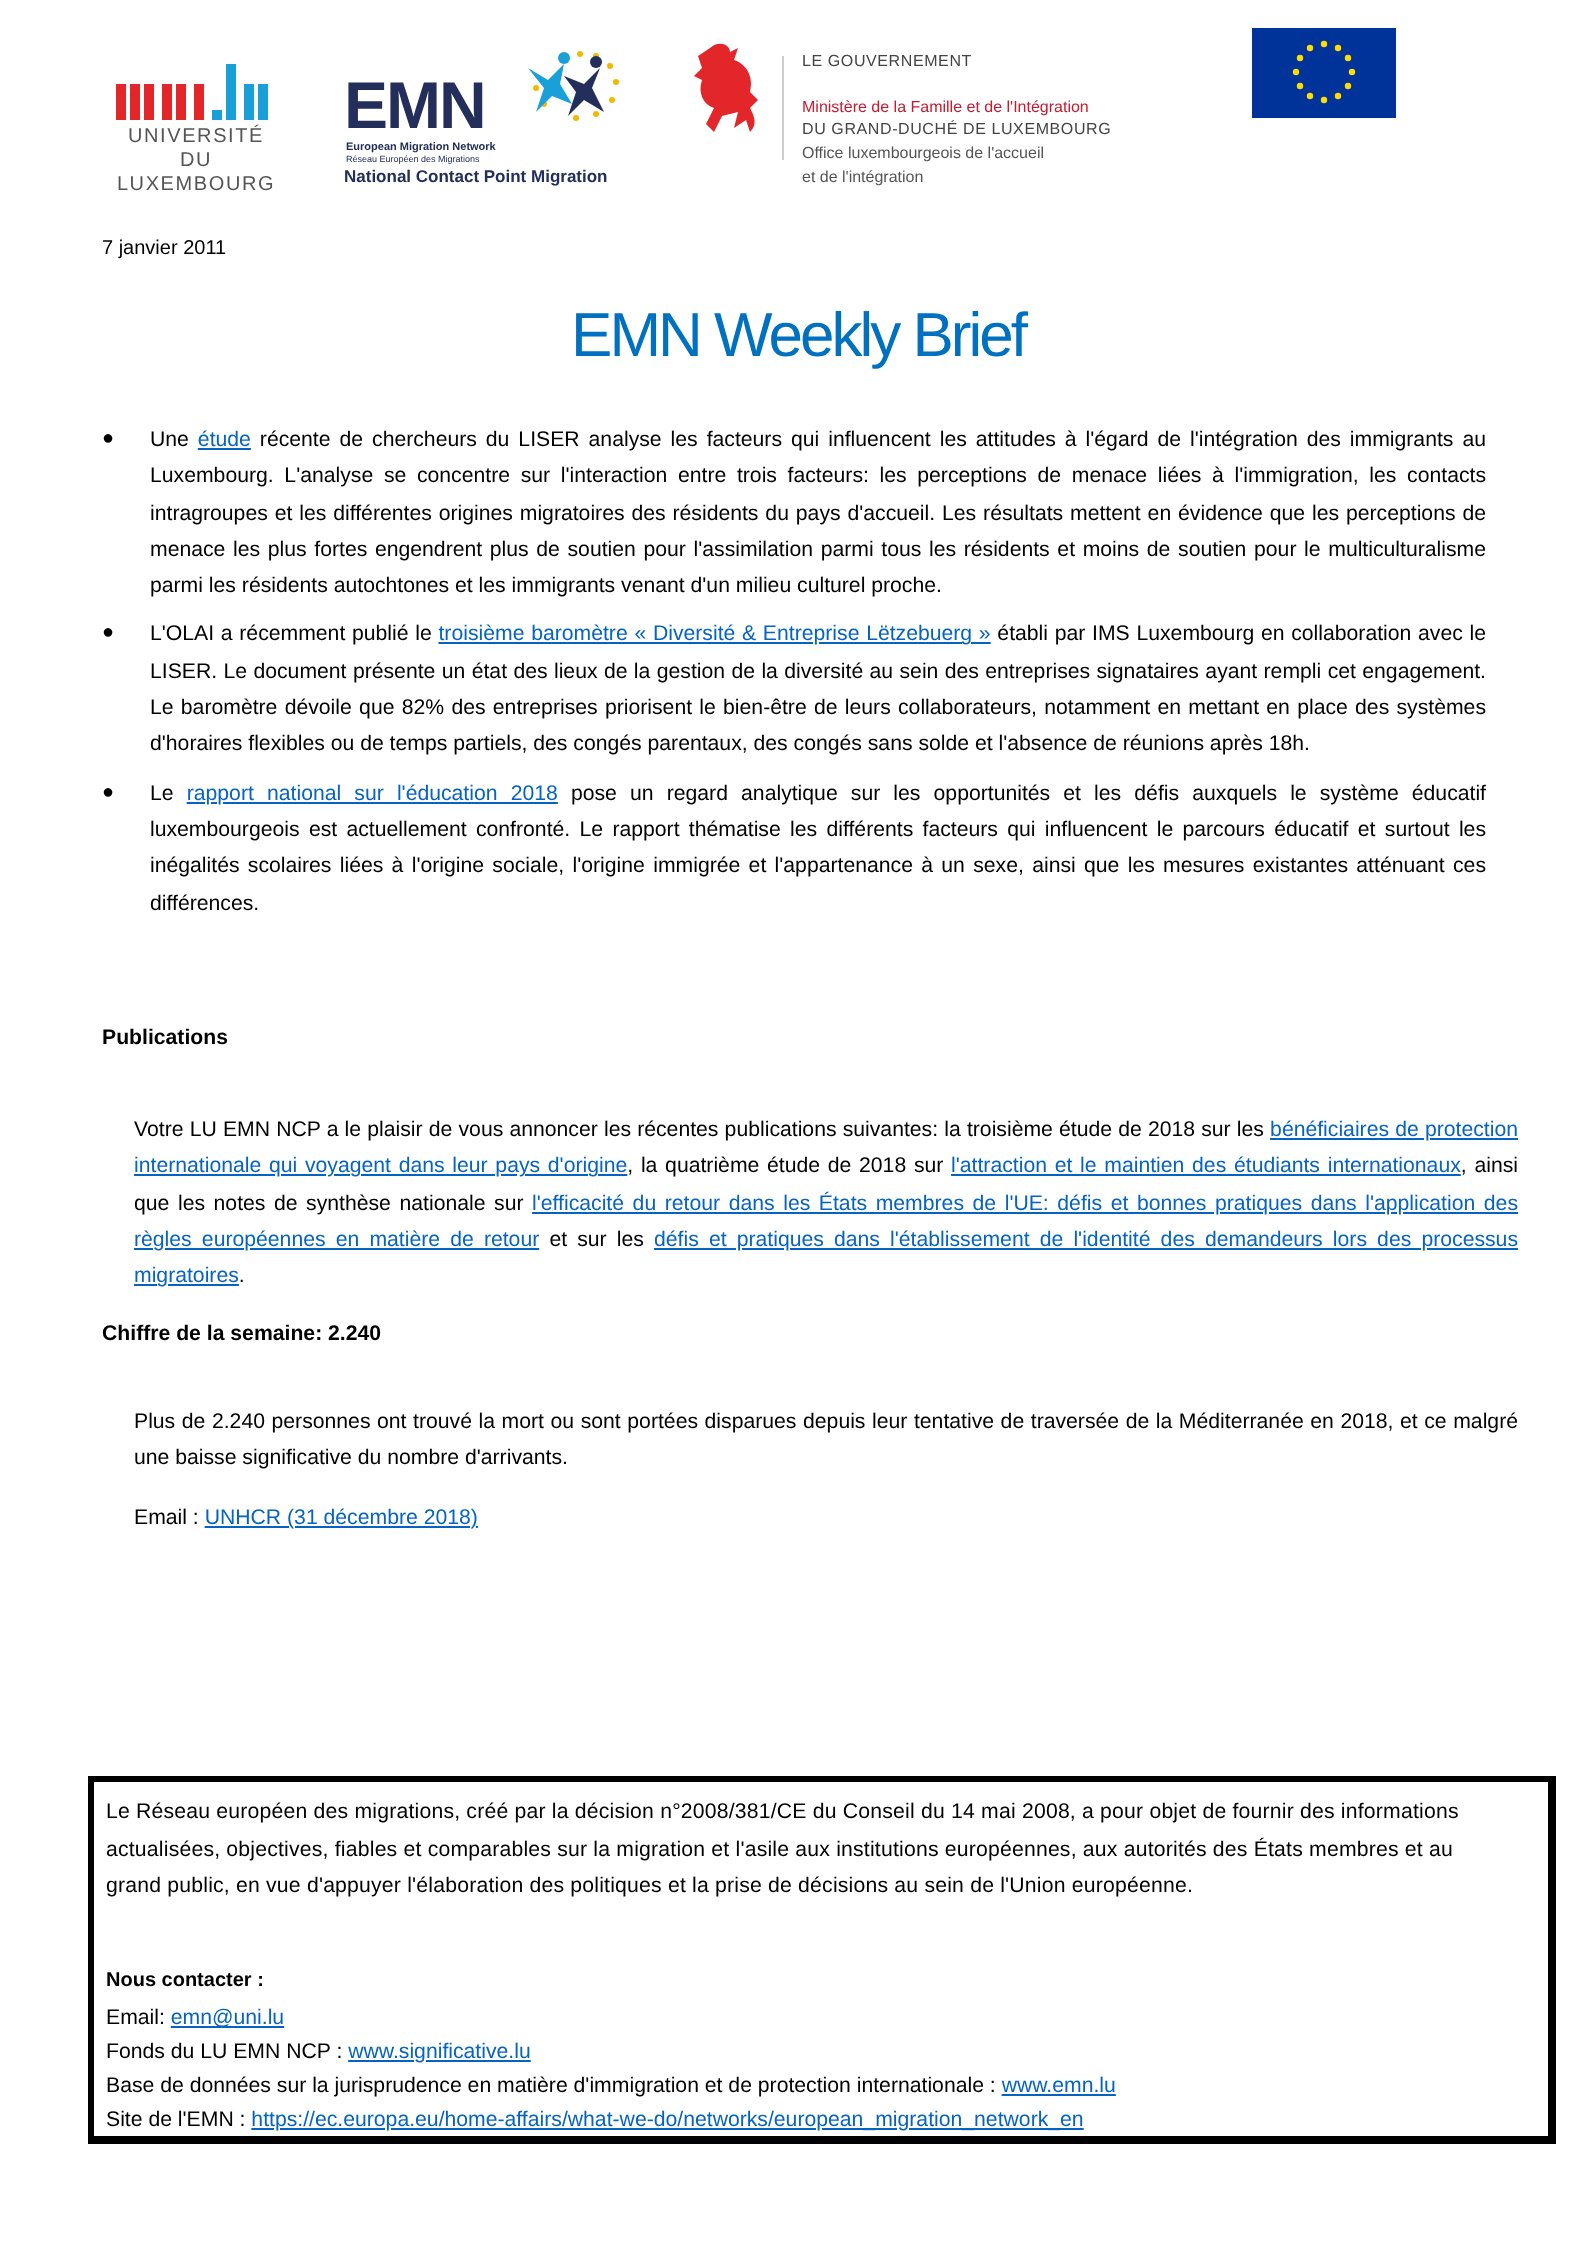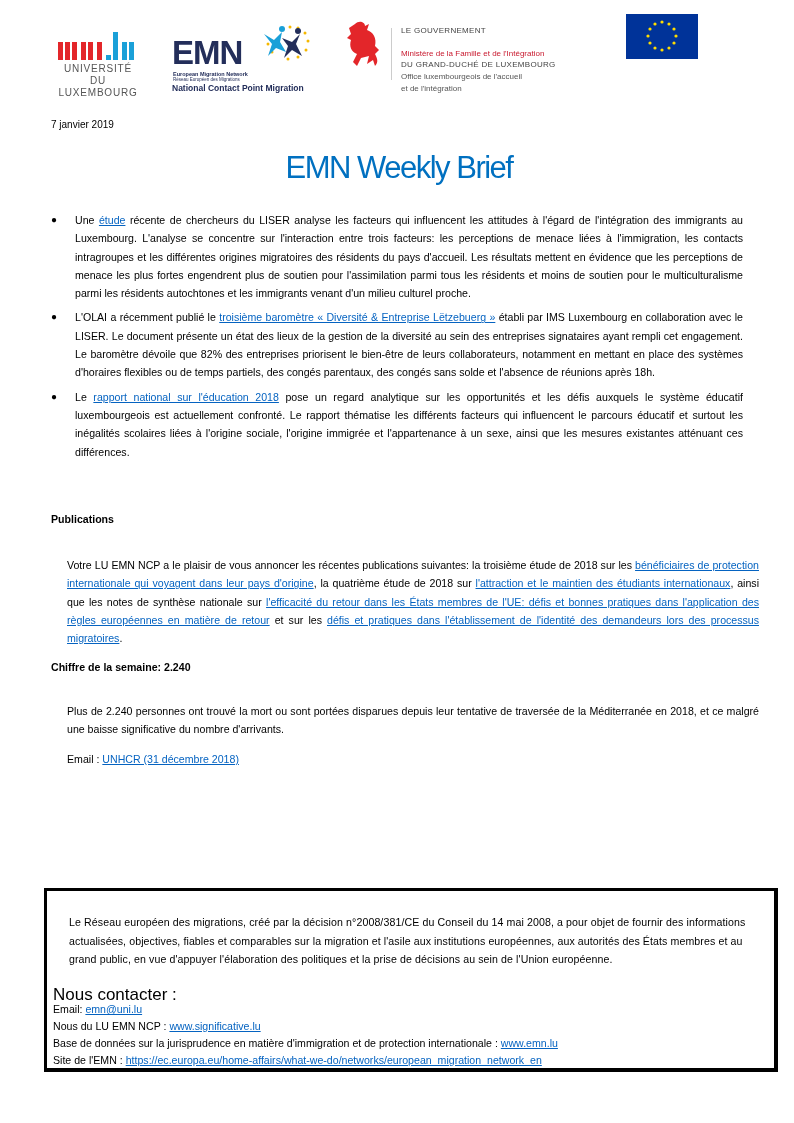--- a/index.html
+++ b/index.html
@@ -42,22 +42,22 @@
   .title { position: absolute; left: 0; width: 794px; top: 150px; text-align: center; font-size: 31px; color: #0070c0; letter-spacing: -1.5px; padding-left: 2px; }
 
   .bullets { position: absolute; left: 51px; top: 211px; width: 692px; margin: 0; padding: 0; list-style: none; }
   .bullets li { position: relative; padding-left: 24px; font-size: 10.6px; line-height: 18.3px; text-align: justify; margin-bottom: 6px; }
   .bullets li .bul { position: absolute; left: 0; top: 0; font-size: 10px; }
 
   .h { position: absolute; left: 51px; font-size: 10.6px; font-weight: bold; }
   .para { position: absolute; left: 51px; width: 692px; font-size: 10.6px; line-height: 18.3px; text-align: justify; margin: 16px; }
 
   .box { position: absolute; left: 44px; top: 888px; width: 727px; height: 177px; border: 3px solid #000; border-right-width: 4px; border-bottom-width: 4px; }
-  .box .about { position: absolute; left: 6px; top: 6px; width: 680px; font-size: 10.6px; line-height: 18.6px; margin: 16px; letter-spacing: 0.1px; }
-  .box .ctitle { position: absolute; left: 6px; top: 94px; font-size: 17px; font-weight: normal; }
+  .box .about { position: absolute; left: 6px; top: 6px; width: 680px; font-size: 10.6px; line-height: 18.6px; margin: 0; letter-spacing: 0.1px; }
+  .box .ctitle { position: absolute; left: 6px; top: 94px; font-size: 10px; font-weight: bold; }
   .box .cl { position: absolute; left: 6px; font-size: 10.6px; white-space: nowrap; }
 </style>
 </head>
 <body>
 
 <div class="logo unilu">
   <div class="mark">
     <span class="bar red" style="height:18px"></span>
       <span class="bar red" style="height:18px"></span>
       <span class="bar red" style="height:18px;margin-right:4px"></span>
@@ -125,21 +125,21 @@
           <circle cx="29" cy="34" r="1.6"></circle>
           <circle cx="24" cy="29" r="1.6"></circle>
         <circle cx="22" cy="22" r="1.6"></circle>
           <circle cx="24" cy="15" r="1.6"></circle>
           <circle cx="29" cy="10" r="1.6"></circle>
       </g>
     </svg>
   </div>
 </div>
 
-<div class="date">7 janvier 2019</div>
+<div class="date">7 janvier 2011</div>
 <div class="title">EMN Weekly Brief</div>
 
 <ul class="bullets">
   <li>
     <span class="bul">●</span>
     <span>Une </span><a href="#">étude</a><span> récente de chercheurs du LISER analyse les facteurs qui influencent les attitudes à l'égard de l'intégration des immigrants au Luxembourg. L'analyse se concentre sur l'interaction entre trois facteurs: les perceptions de menace liées à l'immigration, les contacts intragroupes et les différentes origines migratoires des résidents du pays d'accueil. Les résultats mettent en évidence que les perceptions de menace les plus fortes engendrent plus de soutien pour l'assimilation parmi tous les résidents et moins de soutien pour le multiculturalisme parmi les résidents autochtones et les immigrants venant d'un milieu culturel proche.</span>
   </li>
   <li>
     <span class="bul">●</span>
     <span>L'OLAI a récemment publié le </span><a href="#">troisième baromètre « Diversité &amp; Entreprise Lëtzebuerg »</a><span> établi par IMS Luxembourg en collaboration avec le LISER. Le document présente un état des lieux de la gestion de la diversité au sein des entreprises signataires ayant rempli cet engagement. Le baromètre dévoile que 82% des entreprises priorisent le bien-être de leurs collaborateurs, notamment en mettant en place des systèmes d'horaires flexibles ou de temps partiels, des congés parentaux, des congés sans solde et l'absence de réunions après 18h.</span>
@@ -161,21 +161,21 @@
   <span>Email : </span><a href="#">UNHCR (31 décembre 2018)</a>
 </p>
 
 <div class="box">
   <p class="about">Le Réseau européen des migrations, créé par la décision n°2008/381/CE du Conseil du 14 mai 2008, a pour objet de fournir des informations actualisées, objectives, fiables et comparables sur la migration et l'asile aux institutions européennes, aux autorités des États membres et au grand public, en vue d'appuyer l'élaboration des politiques et la prise de décisions au sein de l'Union européenne.</p>
   <div class="ctitle">Nous contacter :</div>
   <div class="cl" style="top:112px">
     <span>Email: </span><a href="#">emn@uni.lu</a>
   </div>
   <div class="cl" style="top:129px">
-    <span>Nous du LU EMN NCP : </span><a href="#">www.significative.lu</a>
+    <span>Fonds du LU EMN NCP : </span><a href="#">www.significative.lu</a>
   </div>
   <div class="cl" style="top:146px">
     <span>Base de données sur la jurisprudence en matière d'immigration et de protection internationale : </span><a href="#">www.emn.lu</a>
   </div>
   <div class="cl" style="top:163px">
     <span>Site de l'EMN : </span><a href="#">https://ec.europa.eu/home-affairs/what-we-do/networks/european_migration_network_en</a>
   </div>
 </div>
 
 </body></html>

